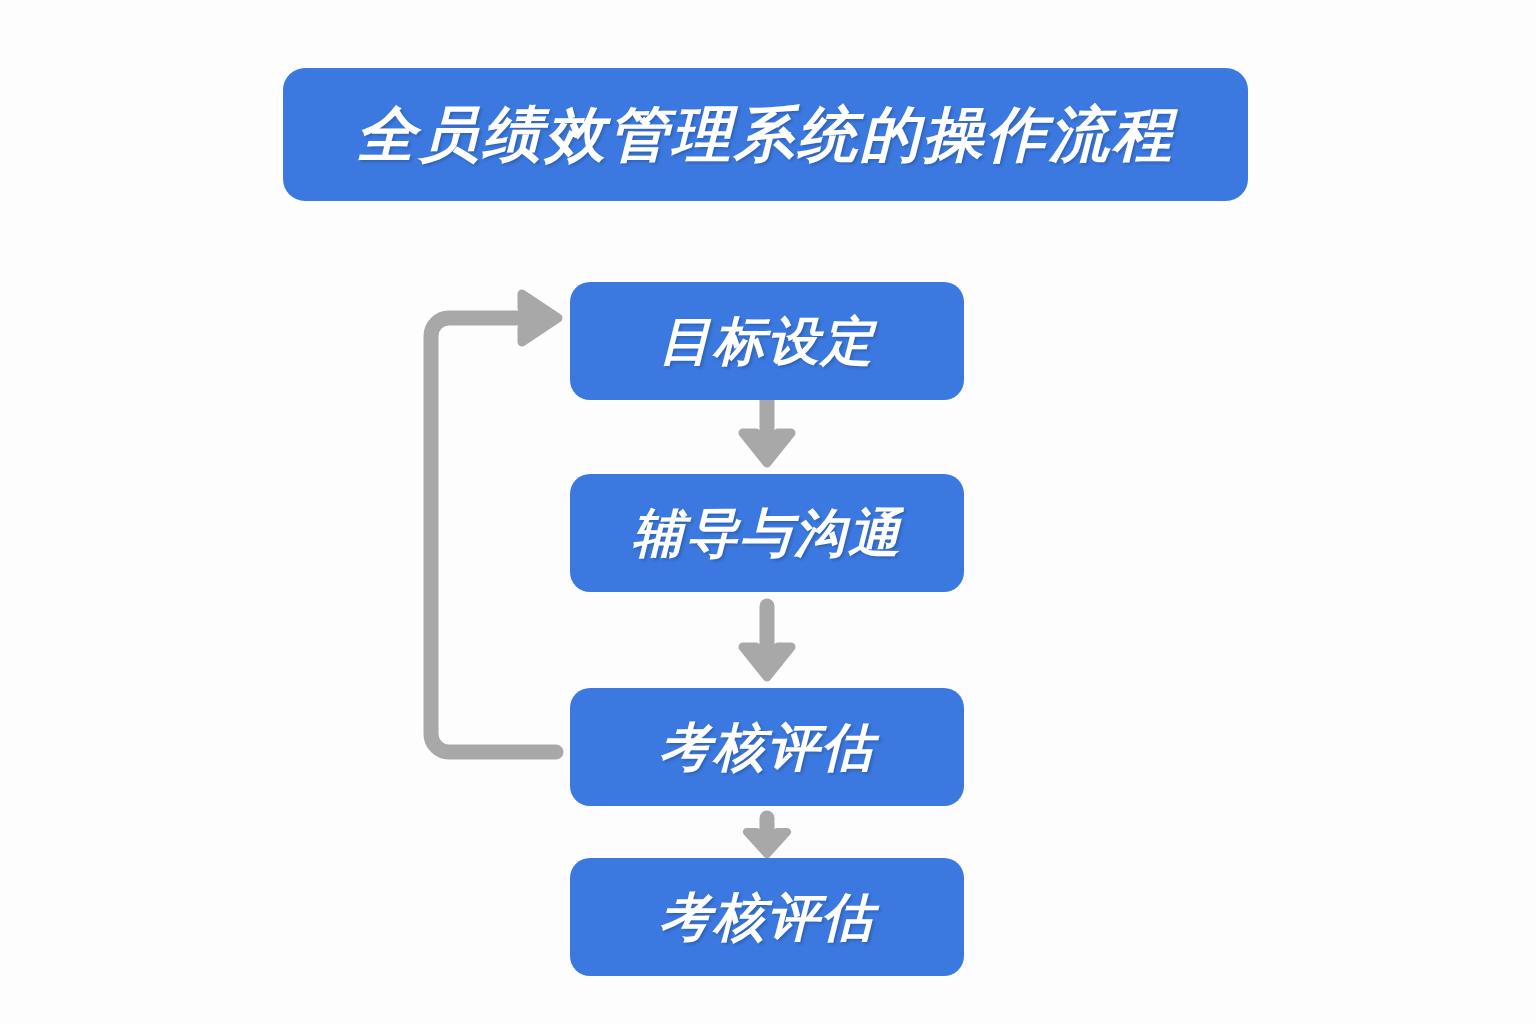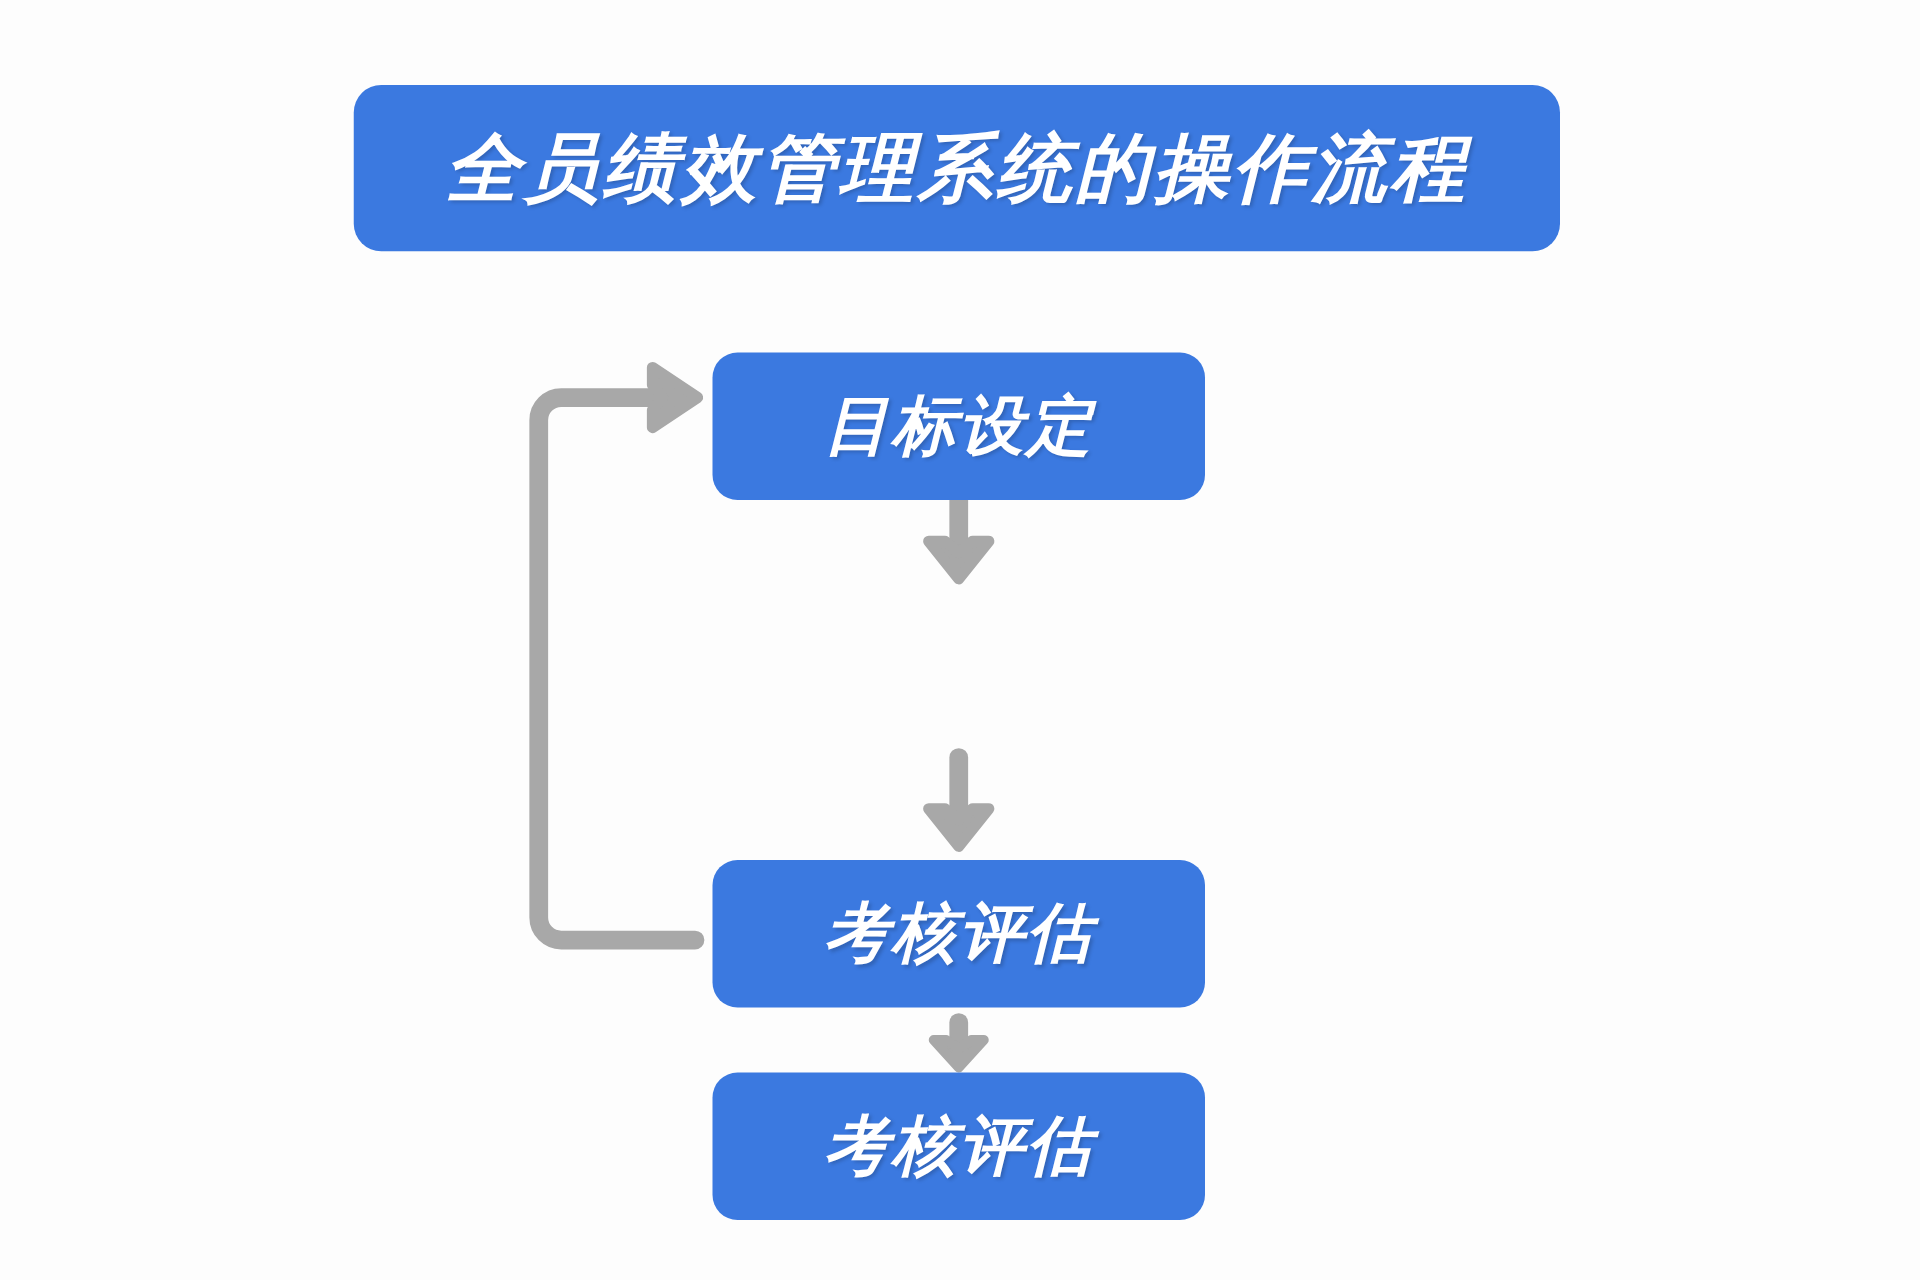--- a/index.html
+++ b/index.html
@@ -111,20 +111,23 @@
     <g>
       <line x1="767" y1="818" x2="767" y2="835" stroke="#a8a8a8" stroke-width="15" stroke-linecap="round"></line>
       <path d="M 747 832 L 767 854 L 787 832 L 777 832 L 767 839 L 757 832 Z" fill="#a8a8a8" stroke="#a8a8a8" stroke-width="8" stroke-linejoin="round" stroke-linecap="round"></path>
     </g>
   </svg>
 
   <div class="node" id="node-0">
     <span class="node-text">目标设定</span>
   </div>
 
+  <div class="node" id="node-1">
+    <span class="node-text">辅导与沟通</span>
+  </div>
 
   <div class="node" id="node-2">
     <span class="node-text">考核评估</span>
   </div>
 
   <div class="node" id="node-3">
     <span class="node-text">考核评估</span>
   </div>
 
 </div>

